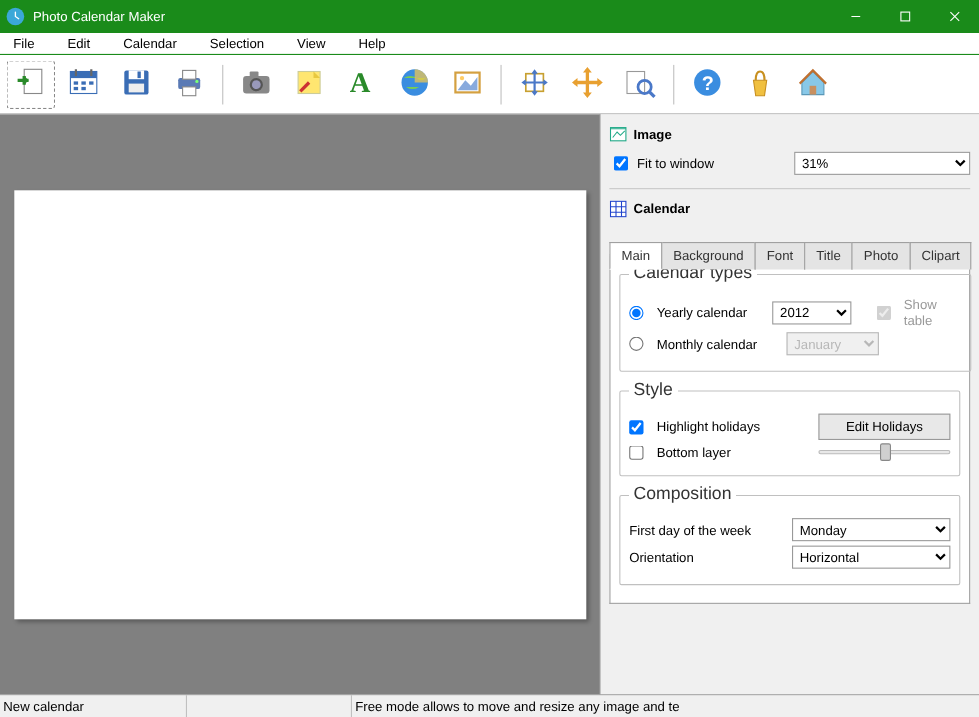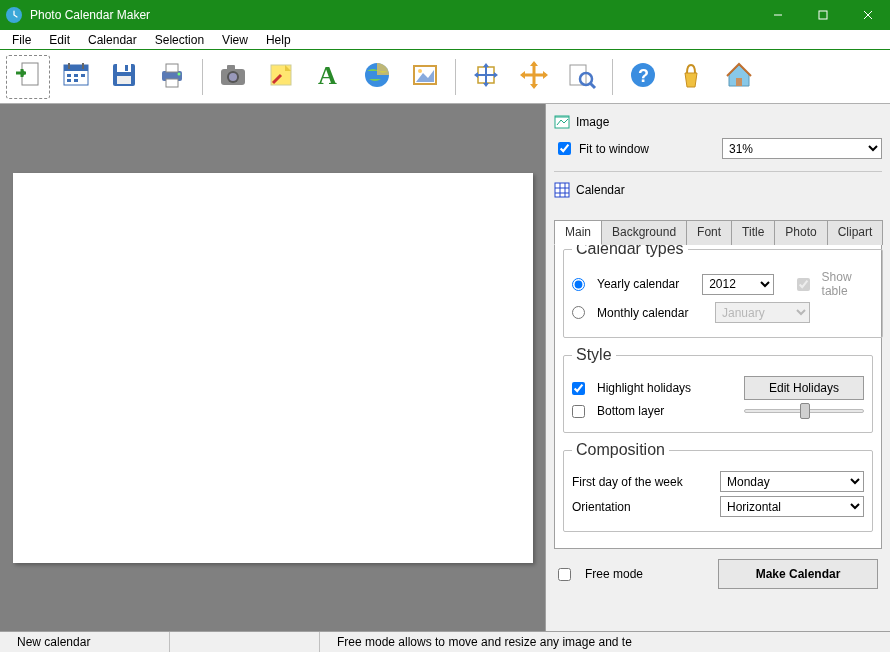--- a/index.html
+++ b/index.html
@@ -5,34 +5,34 @@
 * { box-sizing: border-box; margin: 0; padding: 0; }
 body { font-family: "Segoe UI", Tahoma, sans-serif; font-size: 12px; width: 890px; height: 652px; overflow: hidden; background: #fff; }
 
 .titlebar { height: 30px; background: #1a8b1a; color: #fff; display: flex; align-items: center; padding-left: 6px; }
 .titlebar .app-icon { width: 16px; height: 16px; border-radius: 50%; background: #3ba8d8; margin-right: 8px; display:flex; align-items:center; justify-content:center;}
 .titlebar .title { font-size: 12px; flex: 1; }
 .titlebar .win-btns { display: flex; height: 100%; }
 .titlebar .win-btn { width: 45px; display: flex; align-items: center; justify-content: center; color: #fff; }
 .titlebar .win-btn svg { stroke: #fff; }
 
-.menubar { height: 20px; background: #fff; display: flex; align-items: center; padding: 2px 4px; gap: 2px; border-bottom: 1px solid #1a8b1a;}
+.menubar { height: 20px; background: #fff; display: flex; align-items: center; padding: 2px 4px; gap: 14px; border-bottom: 1px solid #1a8b1a;}
 .menubar .menu-item { padding: 2px 8px; cursor: default; }
 
 .toolbar { height: 54px; background: #fff; border-bottom: 1px solid #b0b0b0; display: flex; align-items: center; padding: 0 6px; gap: 4px; }
 .toolbar .tb-btn { width: 44px; height: 44px; display: flex; align-items: center; justify-content: center; border: 1px solid transparent; border-radius: 3px; }
 .toolbar .tb-sep { width: 1px; height: 36px; background: #c0c0c0; margin: 0 4px; }
 .toolbar .tb-btn:first-child { border: 1px dashed #888; }
 
 .content { display: flex; height: 527px; }
 .canvas-area { width: 546px; background: #808080; border-right: 1px solid #a0a0a0; display:flex; align-items:center; justify-content:center; padding:30px 10px; }
 .canvas { background: #fff; width: 520px; height: 390px; box-shadow: 2px 2px 4px rgba(0,0,0,0.3); }
 
 .side-panel { flex: 1; background: #f0f0f0; padding: 6px 8px; overflow-y: auto; }
-.section-header { display: flex; align-items: center; gap: 6px; font-weight: normal; font-size: 12px; padding: 4px 0; }
+.section-header { display: flex; align-items: center; gap: 6px; font-weight: bold; font-size: 12px; padding: 4px 0; }
 .section-header .sh-icon { width: 16px; height: 16px; }
 .section-row { display: flex; align-items: center; padding: 4px 0 10px 4px; gap: 8px; }
 .section-row .fit-check { display:flex; align-items:center; gap:4px; flex:1; }
 select { height: 21px; font-size: 12px; border: 1px solid #999; background:#fff; padding: 0 2px; }
 select.zoom-sel { width: 160px; }
 hr.thin { border: none; border-top: 1px solid #c8c8c8; margin: 2px 0 6px; }
 
 .tabs { display: flex; border-bottom: 1px solid #a0a0a0; margin-top: 4px; }
 .tab { padding: 4px 10px 5px; font-size: 12px; background: #e4e4e4; border: 1px solid #a0a0a0; border-bottom: none; margin-right: -1px; position: relative; top: 14px; color:#333; }
 .tab.active { background: #fff; border-bottom: 1px solid #fff; z-index:2; }
@@ -48,21 +48,21 @@
 .btn.sel-style { width: 120px; font-weight:bold;}
 .btn.edit-hol { width: 120px; }
 .slider-track { width: 120px; height: 4px; background: #e8e8e8; border:1px solid #bbb; position:relative; border-radius:2px;}
 .slider-thumb { width: 10px; height: 16px; background: #d0d0d0; border:1px solid #888; position:absolute; top:-7px; left:55px; border-radius:2px;}
 .disabled { color: #999 !important; }
 select.disabled { background: #ebebeb; }
 
 .bottom-row { padding: 10px 4px 4px; display:flex; align-items:center; gap: 10px;}
 
 .statusbar { height: 21px; border-top: 1px solid #a0a0a0; display: flex; font-size: 12px; background:#f0f0f0;}
-.statusbar .cell { border-right: 1px solid #c0c0c0; padding: 2px 17px; display:flex; align-items:center; }
+.statusbar .cell { border-right: 1px solid #c0c0c0; padding: 2px 3px; display:flex; align-items:center; }
 .statusbar .cell:nth-child(1){ width: 170px;}
 .statusbar .cell:nth-child(2){ width: 150px;}
 .statusbar .cell:nth-child(3){ width: 280px;}
 .statusbar .cell:last-child{ flex:1; border-right:none; white-space:nowrap; overflow:hidden;}
 </style>
 </head>
 <body>
 
 <div class="titlebar">
   <div class="app-icon">
@@ -274,21 +274,21 @@
           <input type="radio" name="caltype" checked="" style="">
           <label style="width:110px">Yearly calendar</label>
           <select style="width:80px"><option>2012</option></select>
           <span style="width:8px"></span>
           <input type="checkbox" checked="" disabled="" class="disabled" style="">
           <label class="disabled">Show table</label>
         </div>
         <div class="row">
           <input type="radio" name="caltype" style="">
           <label style="width:110px">Monthly calendar</label>
-          <select style="width:95px" disabled="" class="disabled"><option>January</option></select>
+          <select style="width:84px" disabled="" class="disabled"><option>January</option></select>
         </div>
       </fieldset>
 
       <fieldset>
         <legend>Style</legend>
         <div class="row">
           <input type="checkbox" checked="" style="">
           <label>Highlight holidays</label>
           <span style="flex:1"></span>
           <div class="btn edit-hol">Edit Holidays</div>
@@ -310,26 +310,20 @@
           <select style="flex:1"><option>Monday</option></select>
         </div>
         <div class="row">
           <label style="width:140px">Orientation</label>
           <select style="flex:1"><option>Horizontal</option></select>
         </div>
       </fieldset>
 
     </div>
 
-    <div class="bottom-row">
-      <input type="checkbox" style="">
-      <label>Free mode</label>
-      <span style="flex:1"></span>
-      <div class="btn big">Make Calendar</div>
-    </div>
 
   </div>
 </div>
 
 <div class="statusbar">
   <div class="cell">New calendar</div>
   <div class="cell"></div>
   <div class="cell">Free mode allows to move and resize any image and te</div>
 </div>
 

